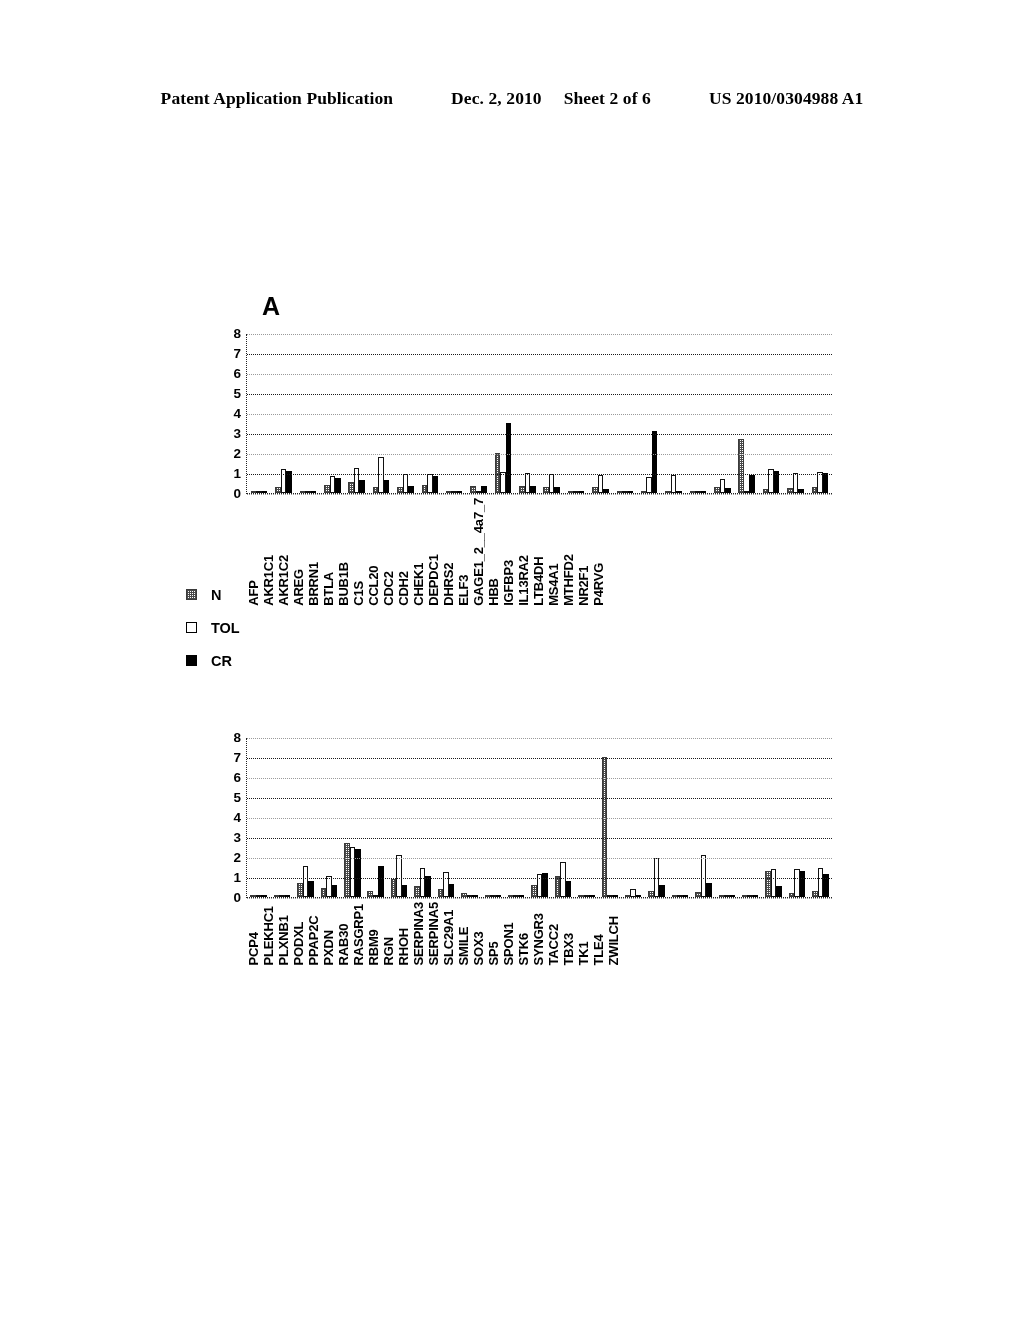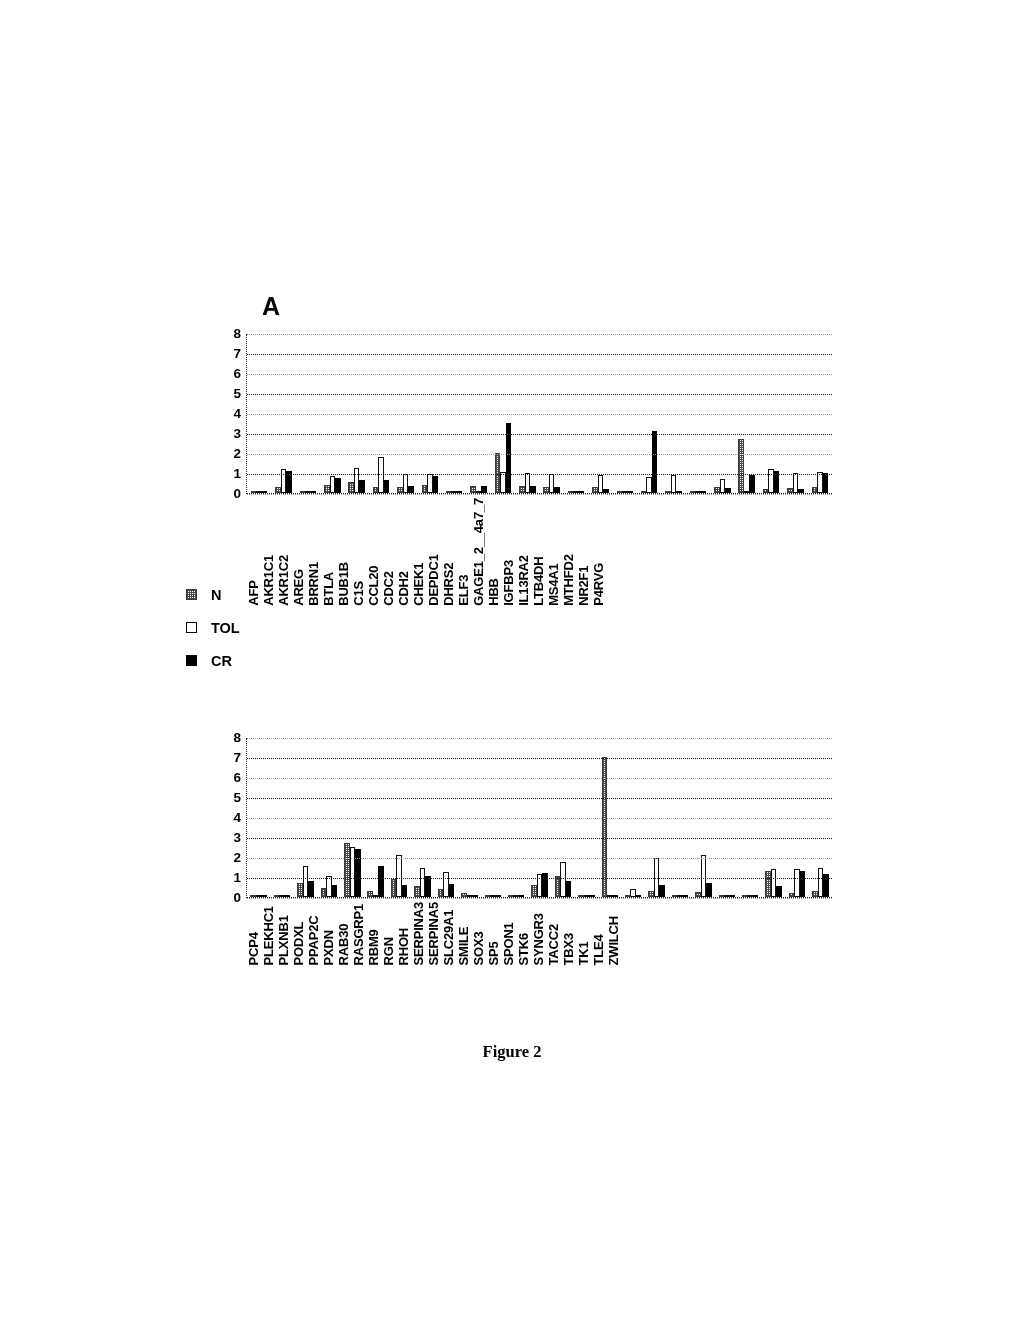--- a/index.html
+++ b/index.html
@@ -113,20 +113,29 @@
     text-align:center;
     font-family:"Liberation Serif", serif;
     font-weight:bold;font-size:16.5px;
   }
 </style>
 </head>
 <body>
 
 <div class="page">
 
+  <div class="pub-header">
+    <span class="seg">Patent Application Publication</span>
+    <span class="gap-xl"></span>
+    <span class="seg">Dec. 2, 2010</span>
+    <span class="gap-md"></span>
+    <span class="seg">Sheet 2 of 6</span>
+    <span class="gap-xl"></span>
+    <span class="seg">US 2010/0304988 A1</span>
+  </div>
 
   <div class="panel-letter">A</div>
 
   <div class="chart" id="chart0" style="left:246px;top:334px;">
     <div class="plot" id="plot0" style="width:586px;height:160px;">
       <div class="bars" id="bars0">
           <div class="group">
             <div class="bar n" style="height: 1.6px;"></div>
             <div class="bar tol" style="height: 1px;"></div>
             <div class="bar cr" style="height: 1.2px;"></div>
@@ -577,15 +586,14 @@
         </div>
         <div class="xlab">
           <span>TLE4</span>
         </div>
         <div class="xlab">
           <span>ZWILCH</span>
         </div>
       </div>
   </div>
 
-  <div class="caption">Figure 2</div>
 
 </div>
 
 </body></html>

